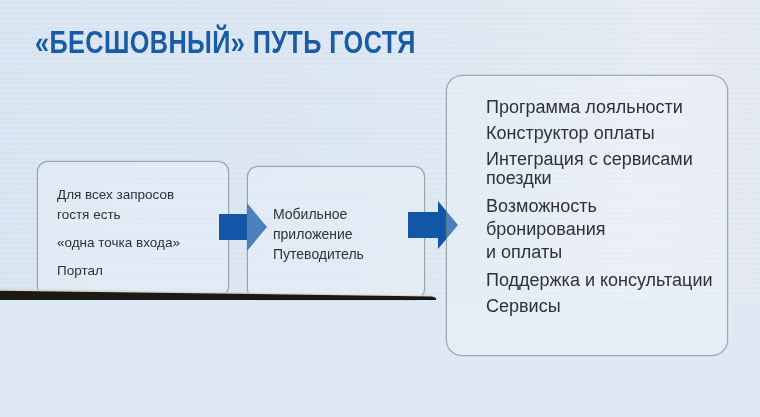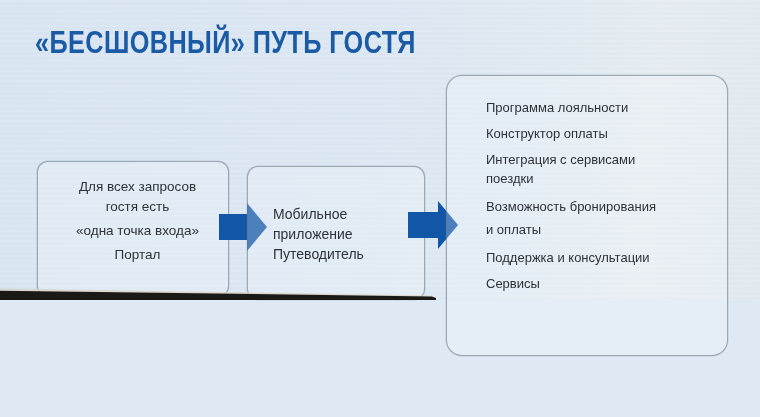--- a/index.html
+++ b/index.html
@@ -25,30 +25,30 @@
     border:1.6px solid #63748294;border-radius:11px;
     background:rgba(248,252,255,0.26);
     color:#2d3238;
     box-shadow:0 0 0 0.5px rgba(90,110,130,0.25);
   }
   .box .ln{display:block;}
   .entry{
     left:37px;top:161px;width:192px;height:136px;
     padding:15px 10px 0 19px;font-size:13.5px;line-height:20px;
   }
-  .entry p{margin:0 0 4px;text-align:center;}
+  .entry p{margin:8px 0 4px;}
   .app{
     left:247px;top:166px;width:178px;height:134px;
     padding:37px 8px 0 25px;font-size:14px;line-height:20px;
   }
   .app p{margin:0;}
   .features{
     left:446px;top:75px;width:282px;height:281px;
     border-radius:16px;
-    padding:22px 10px 0 39px;font-size:13px;
+    padding:22px 10px 0 39px;font-size:18px;
   }
   .features ul{list-style:none;margin:0;padding:0;}
   .features li{margin:0 0 7px;line-height:19px;}
   .features li.wide-gap{line-height:23px;}
   .arrow{position:absolute;}
   .photo-edge{position:absolute;left:0;bottom:0;}
 </style>
 </head>
 <body>
 

